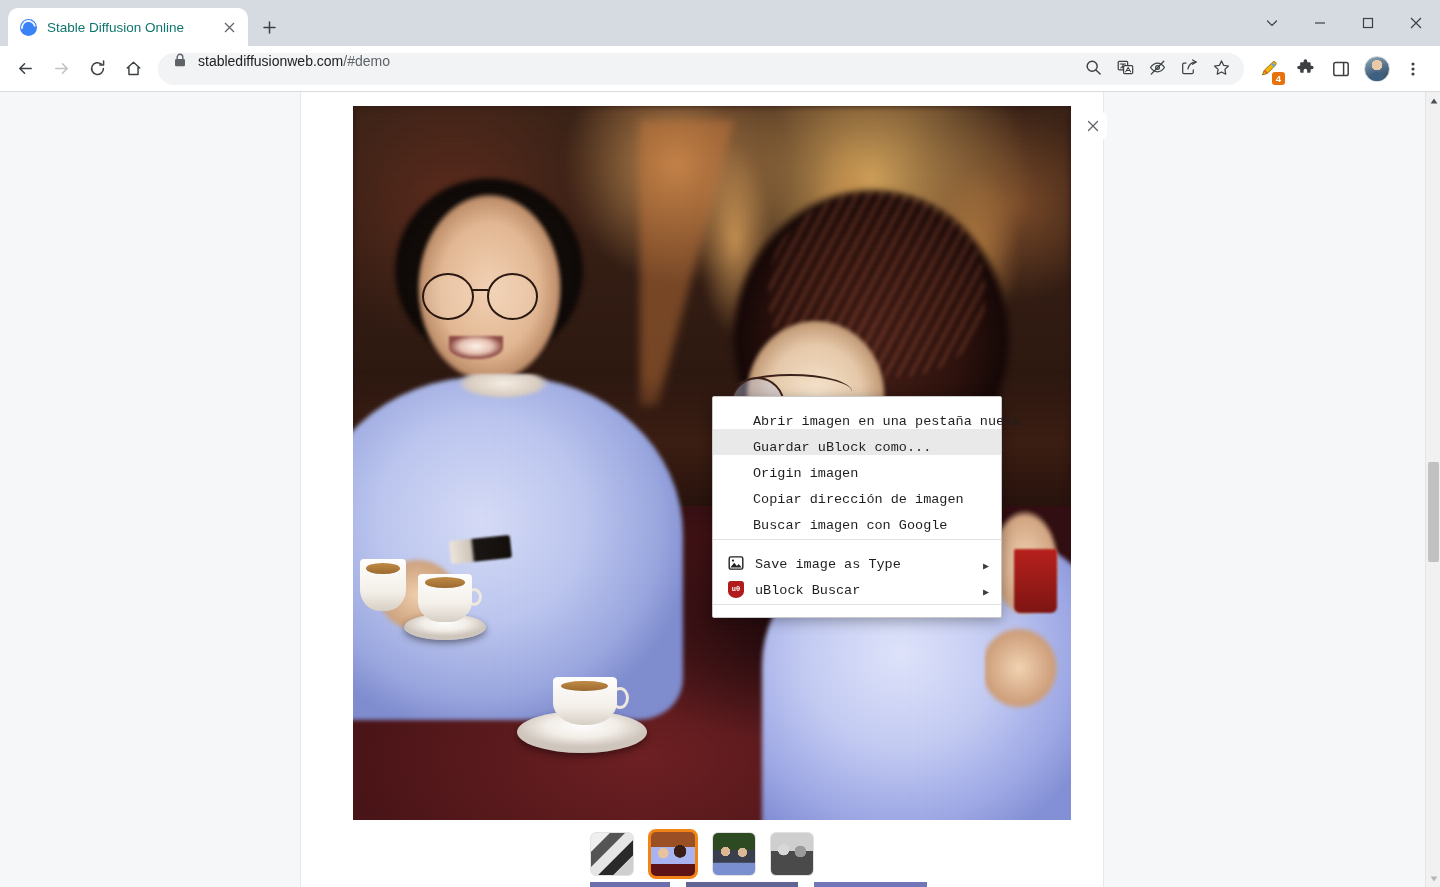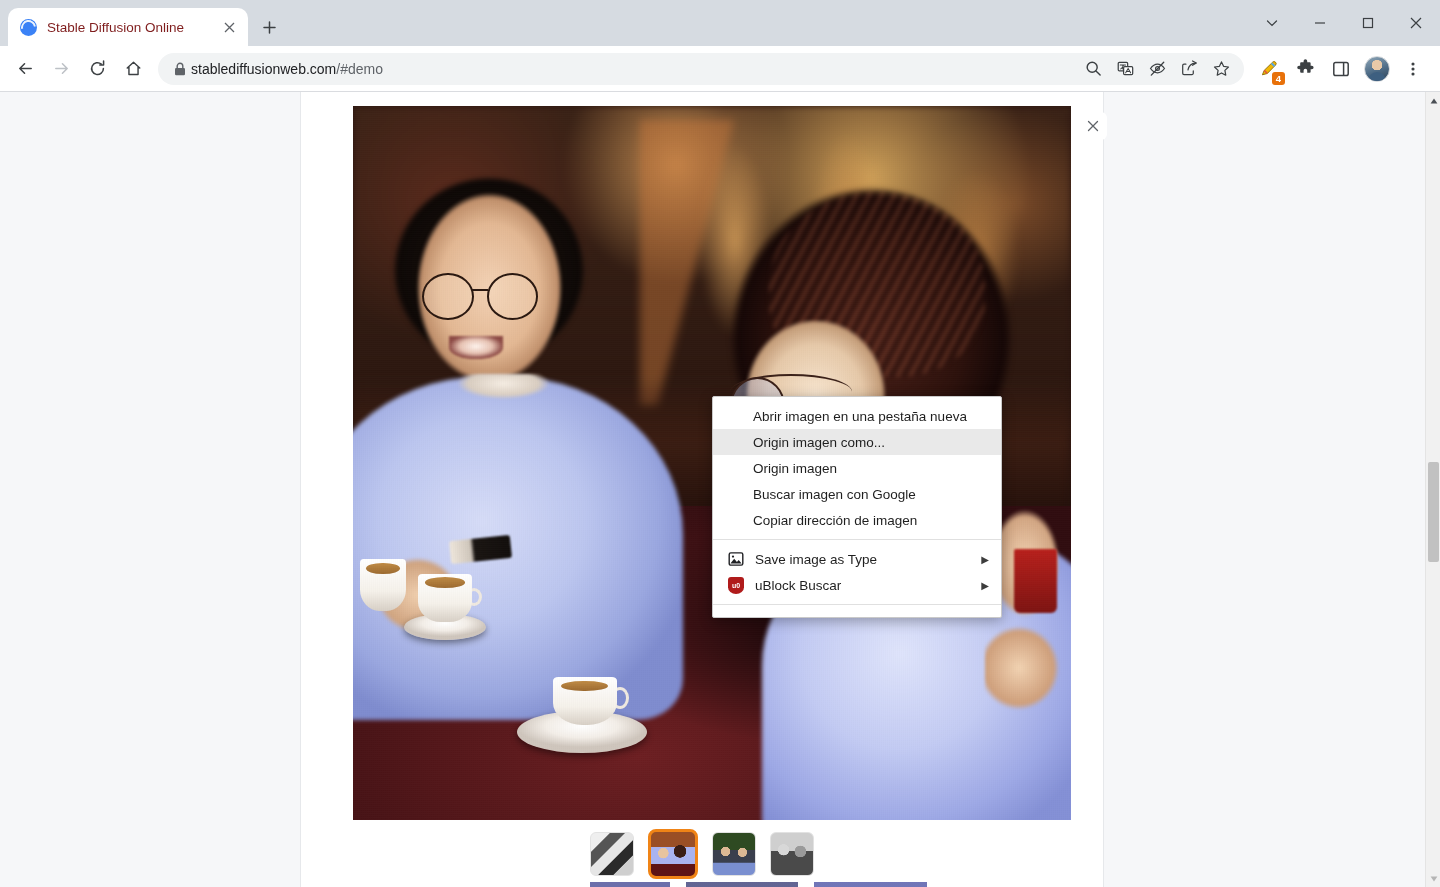--- a/index.html
+++ b/index.html
@@ -34,21 +34,21 @@
     position: relative; overflow: hidden;
   }
   .favicon::after {
     content: ""; position: absolute;
     width: 11px; height: 11px; border-radius: 50%;
     border: 2.5px solid #eaf2fd; border-bottom-color: transparent;
     border-right-color: transparent;
     transform: rotate(35deg);
   }
   .tab-title {
-    flex: 1; font-size: 13.5px; color: #7f1d1d;
+    flex: 1; font-size: 13.5px; color: #0f766e;
     white-space: nowrap; overflow: hidden; text-overflow: ellipsis;
   }
   .tab-close {
     width: 22px; height: 22px; border-radius: 50%;
     display: flex; align-items: center; justify-content: center;
     color: #5f6368; flex: none; cursor: pointer;
   }
   .newtab {
     width: 30px; height: 30px; margin-left: 6px; margin-bottom: 4px;
     border-radius: 50%; display: flex; align-items: center; justify-content: center;
@@ -73,22 +73,22 @@
   }
   .tbtn {
     width: 34px; height: 34px; border-radius: 50%; flex: none;
     display: flex; align-items: center; justify-content: center;
     color: #3c4043; cursor: pointer;
   }
   .tbtn.disabled { color: #bdc1c6; }
   .omnibox {
     flex: 1; height: 32px; margin: 0 6px;
     background: #f1f3f4; border-radius: 16px;
-    display: flex; align-items: center; padding: 0 8px 0 16px;
-    gap: 5px; cursor: text; min-width: 0;
+    display: flex; align-items: flex-start; padding: 0 8px 0 16px;
+    gap: 12px; cursor: text; min-width: 0;
   }
   .lock { color: #5f6368; flex: none; display: flex; }
   .url { font-size: 14px; color: #202124; white-space: nowrap; overflow: hidden; }
   .url .dim { color: #5f6368; }
   .omni-actions { margin-left: auto; display: flex; align-items: center; gap: 2px; flex: none; }
   .omni-actions .tbtn { width: 30px; height: 30px; }
   .ext-wrap { position: relative; width: 34px; height: 34px; flex: none;
               display: flex; align-items: center; justify-content: center; cursor: pointer; }
   .ext-badge {
     position: absolute; right: 1px; bottom: 1px;
@@ -336,22 +336,22 @@
 
   
   .ctxmenu {
     position:absolute; left:712px; top:396px; width:290px;
     background:#ffffff; border:1px solid #c9c9c9; border-radius:2px;
     box-shadow: 0 3px 14px rgba(0,0,0,.32);
     padding: 6px 0; z-index: 50;
     font-size: 13.5px; color:#1f1f1f;
   }
   .ctxitem {
-    height: 26px; display:flex; align-items:center;
-    padding: 0 12px 0 14px; cursor:pointer; gap: 10px;
+    height: 26px; display:flex; align-items:flex-end;
+    padding: 0 12px 0 14px; cursor:pointer; gap: 10px; font-family: Liberation Mono, monospace;
   }
   .ctxitem.active { background:#e9e9e9; }
   .ctxitem .lbl { flex:1; white-space:nowrap; }
   .ctxitem .ci { width:18px; height:18px; flex:none;
                  display:flex; align-items:center; justify-content:center; }
   .ctxitem.plain { padding-left: 40px; }
   .ctxsep { height:1px; background:#e0e0e0; margin: 6px 0; }
   .submenu-arrow { color:#3c3c3c; font-size:10px; flex:none; }
   .ublock-icon {
     width:16px; height:17px; background:#b01b1b; color:#fff;
@@ -591,33 +591,33 @@
     </div>
   </div>
 
   <div class="ctxmenu">
 
     <div class="ctxitem plain">
       <span class="lbl">Abrir imagen en una pestaña nueva</span>
     </div>
 
     <div class="ctxitem plain active">
-      <span class="lbl">Origin imagen como...</span>
+      <span class="lbl">Guardar uBlock como...</span>
     </div>
 
     <div class="ctxitem plain">
       <span class="lbl">Origin imagen</span>
     </div>
 
     <div class="ctxitem plain">
+      <span class="lbl">Copiar dirección de imagen</span>
+    </div>
+
+    <div class="ctxitem plain">
       <span class="lbl">Buscar imagen con Google</span>
-    </div>
-
-    <div class="ctxitem plain">
-      <span class="lbl">Copiar dirección de imagen</span>
     </div>
 
     <div class="ctxsep"></div>
 
     <div class="ctxitem">
       <span class="ci">
         <svg width="16" height="16" viewBox="0 0 16 16">
           <rect x="1.2" y="1.9" width="13.6" height="12.2" rx="1.6" stroke="#202124" stroke-width="1.4" fill="none"></rect>
           <circle cx="5" cy="5.6" r="1.15" fill="#202124"></circle>
           <path d="M2.4 12.4 L6.2 7.8 L8.9 11 L10.7 9 L13.6 12.4 Z" fill="#202124"></path>

